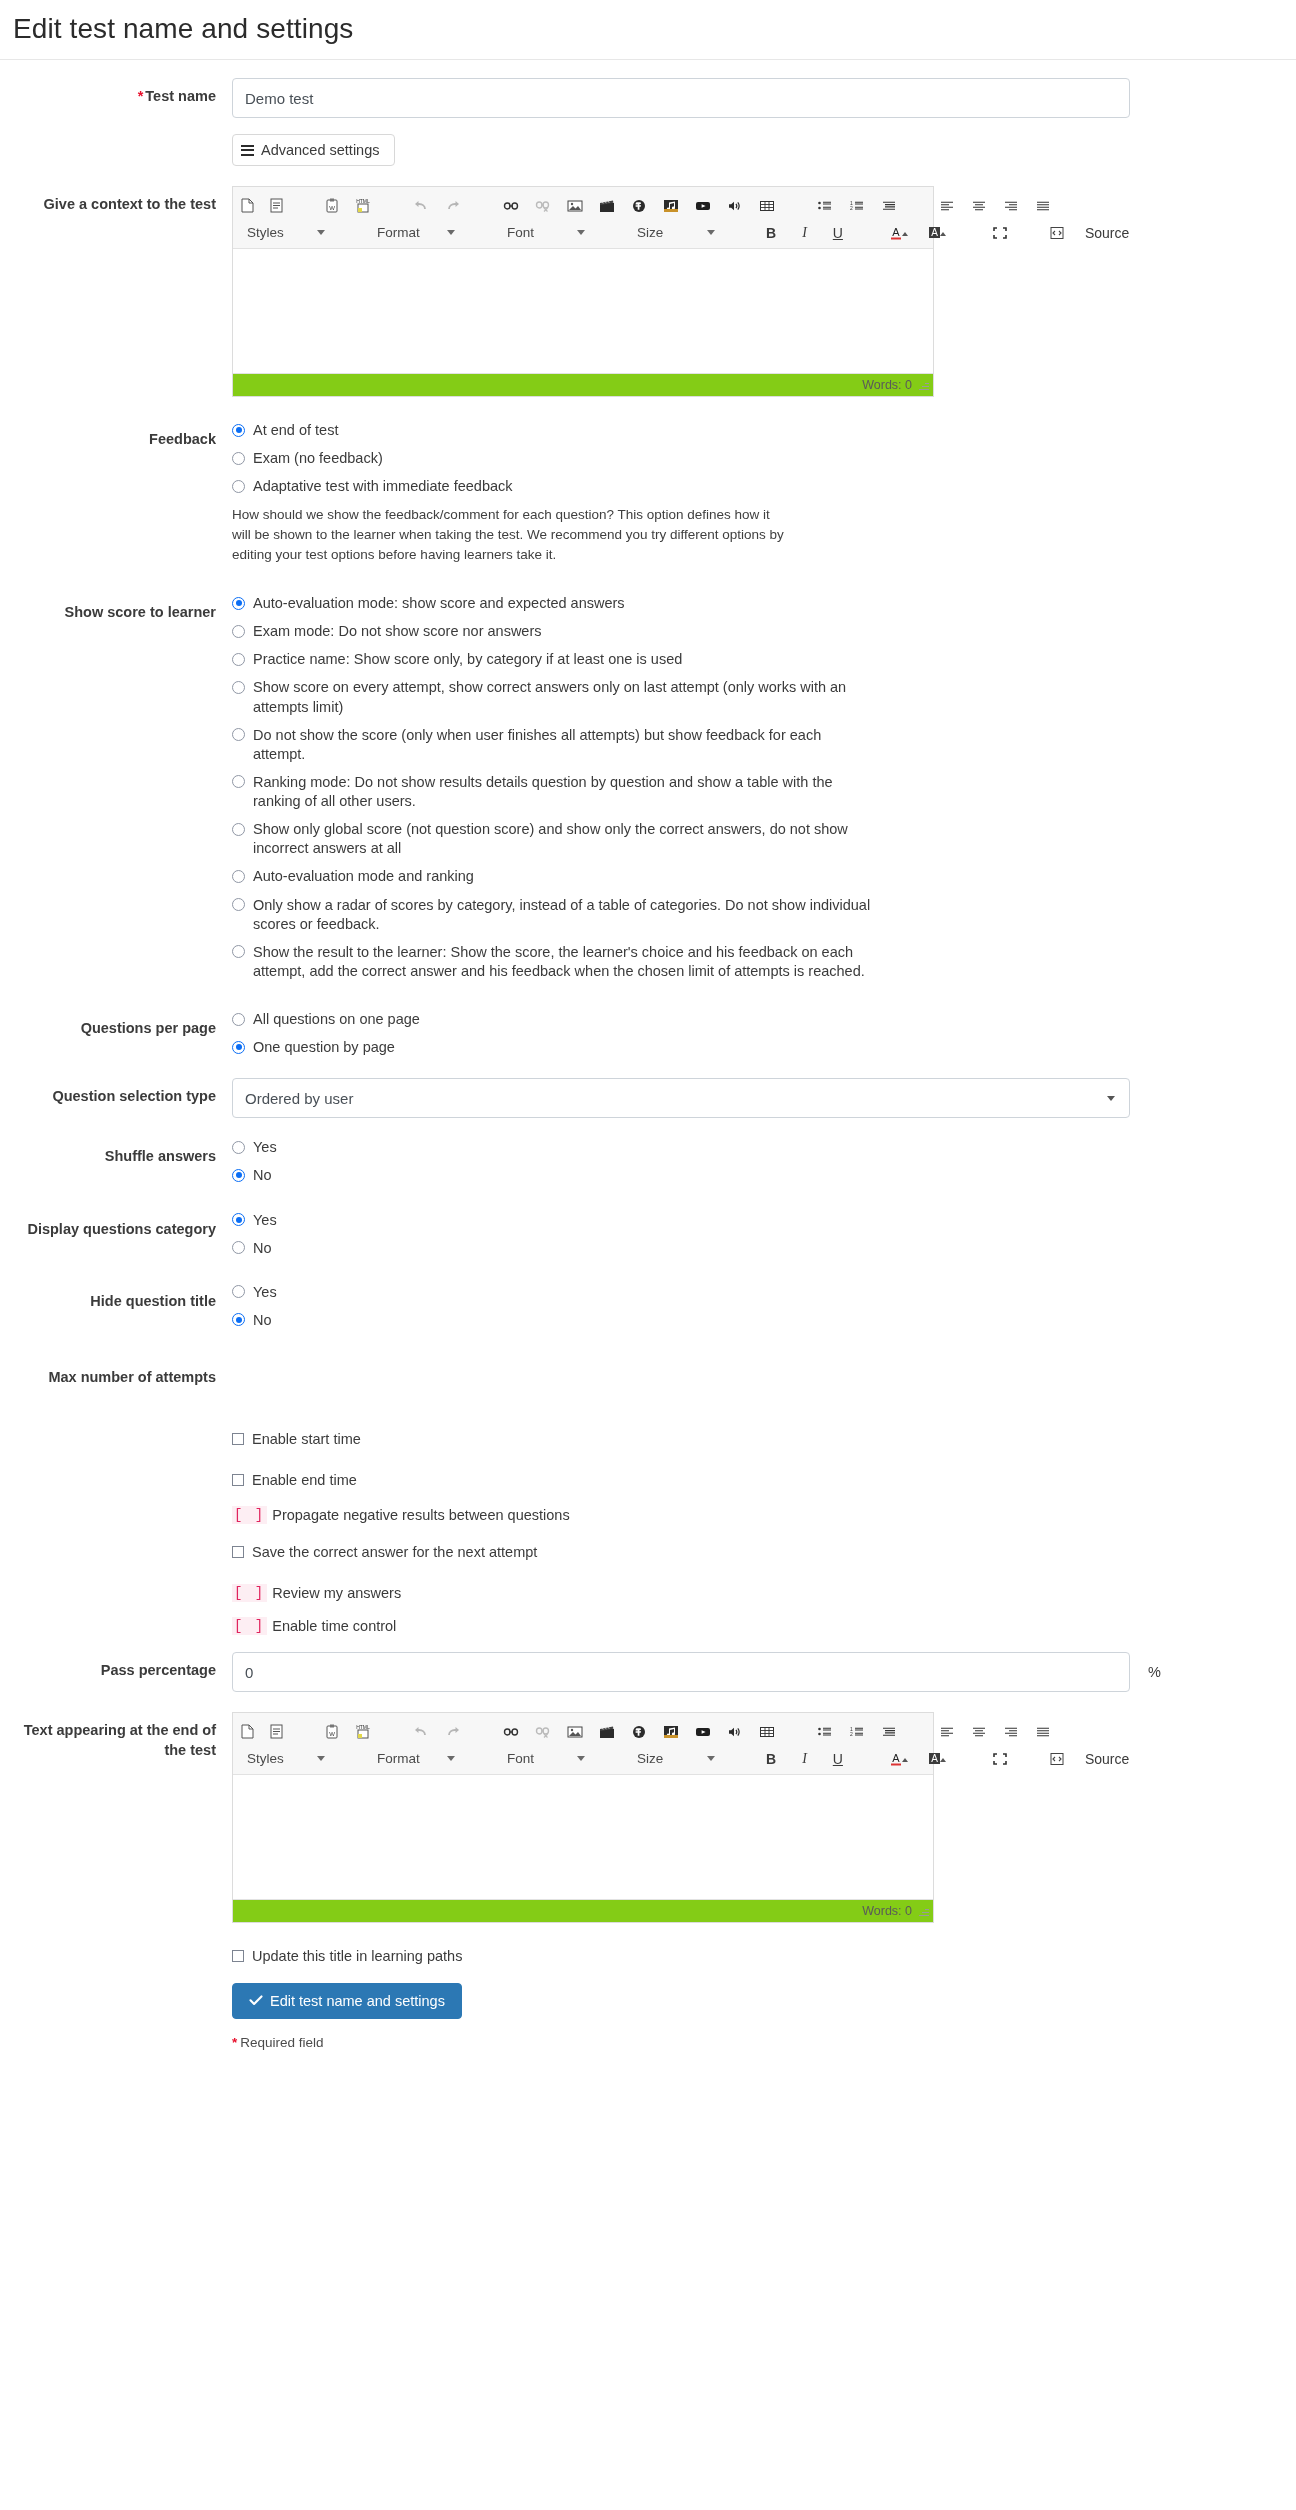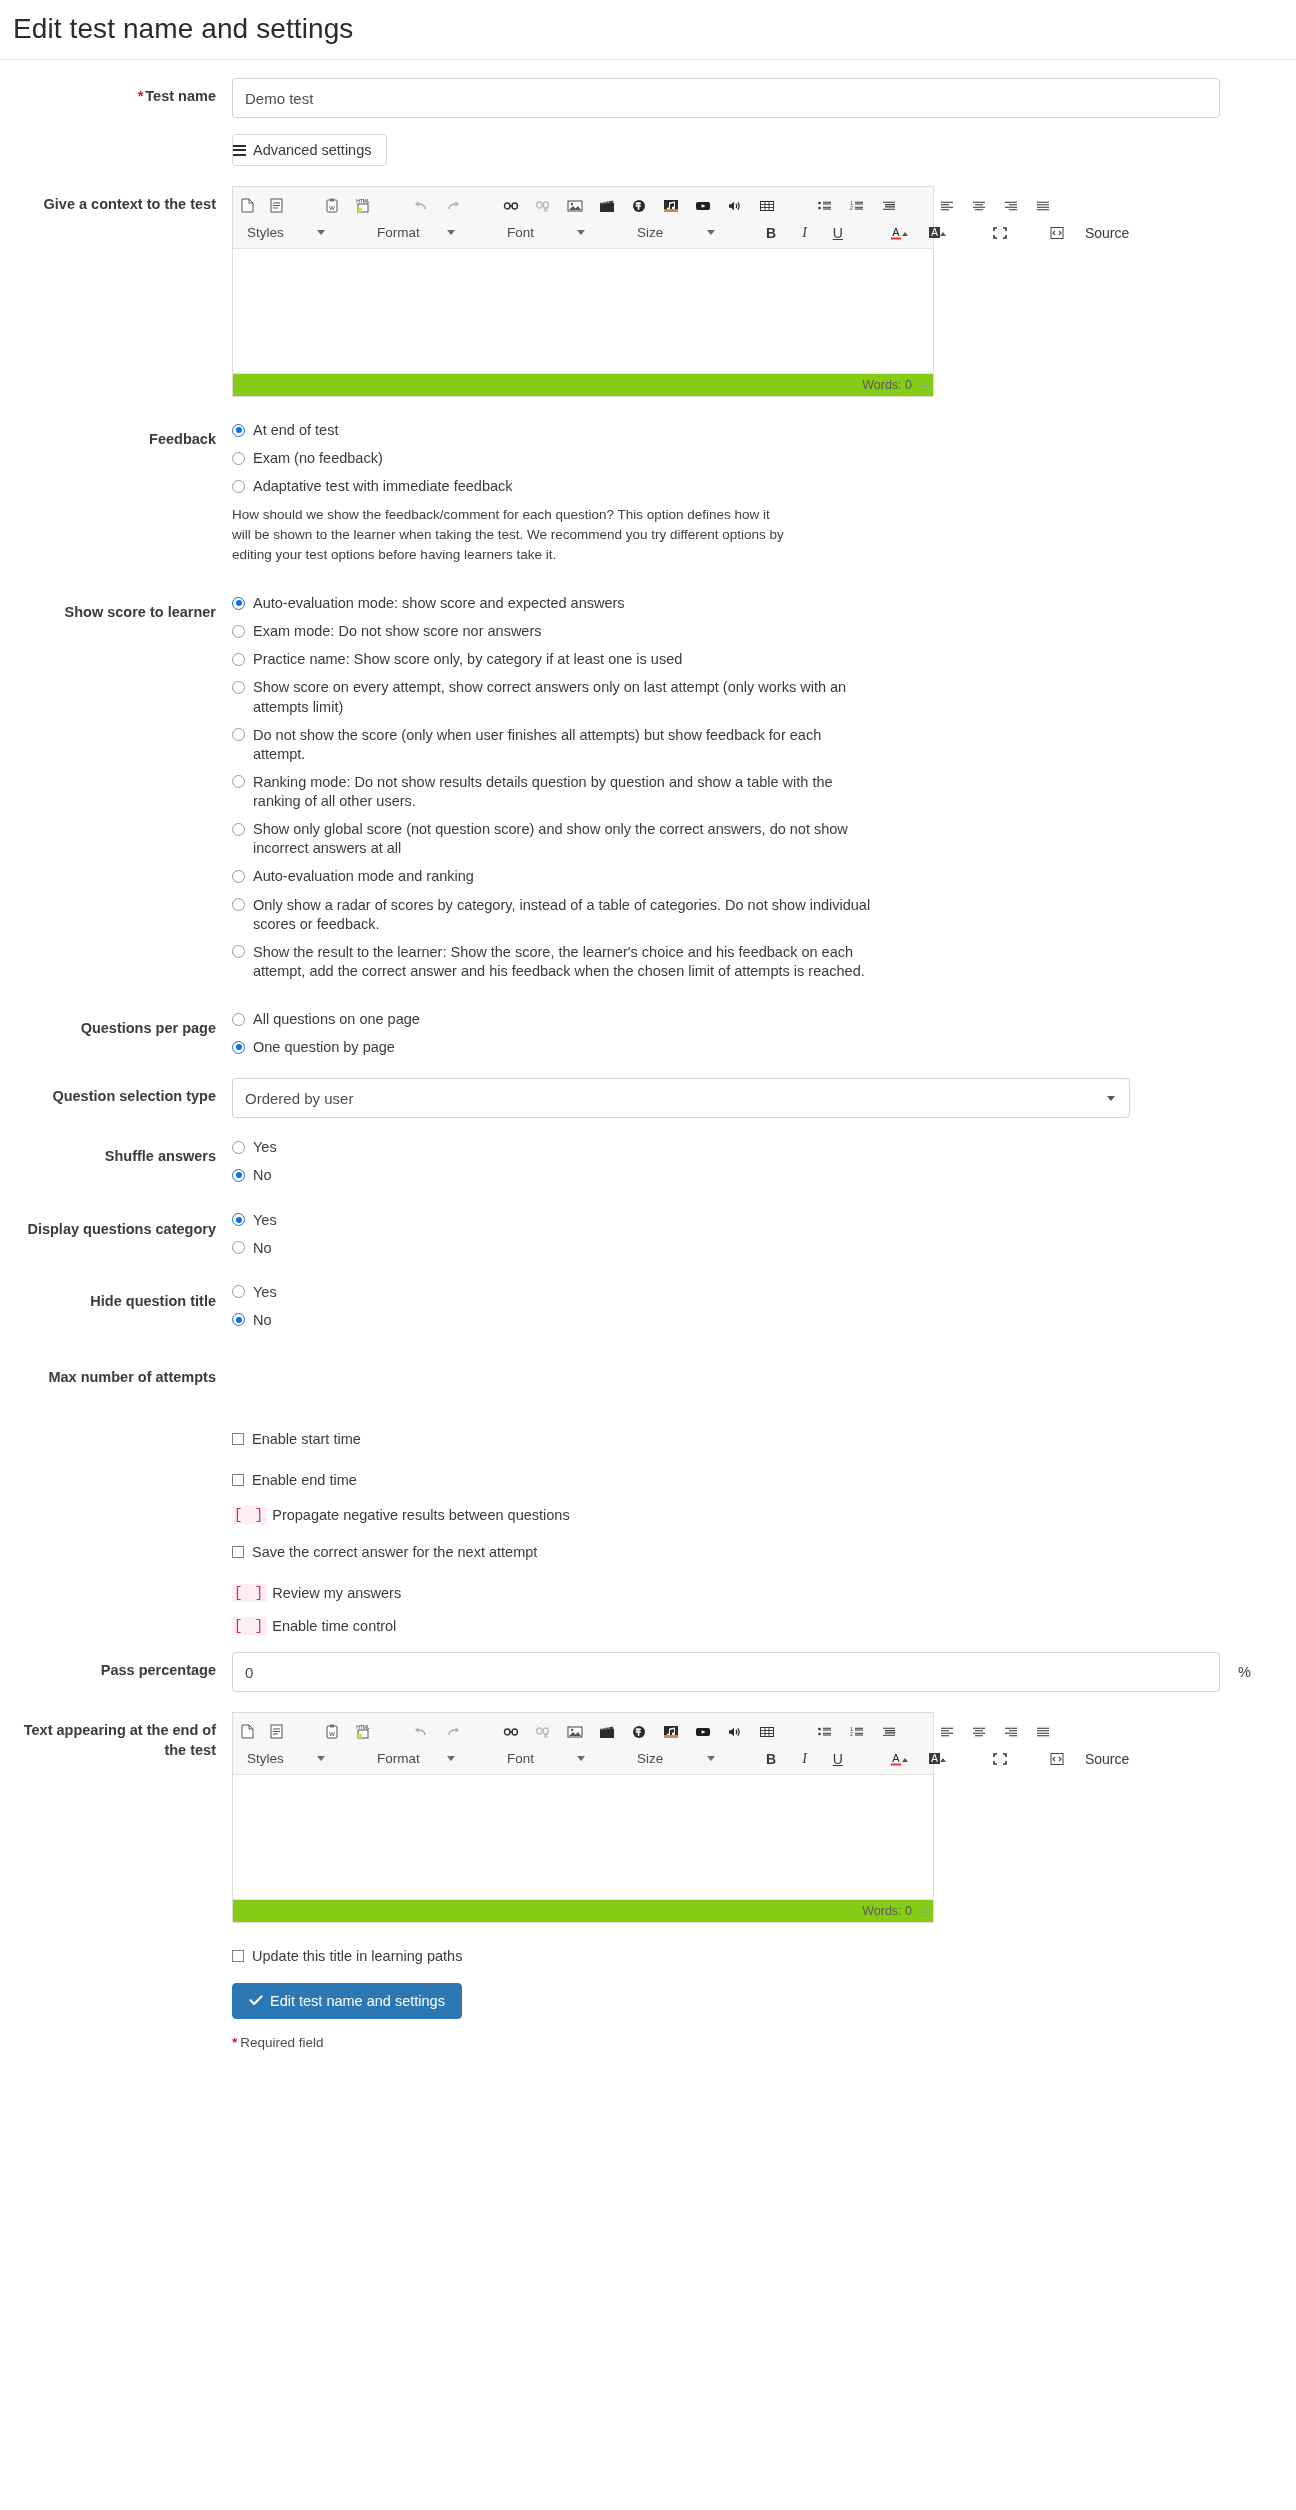--- a/index.html
+++ b/index.html
@@ -57,21 +57,21 @@
     margin-right: 2px;
   }
   .field-col {
     flex: 1;
     padding-right: 16px;
     box-sizing: border-box;
   }
 
   
   .text-input {
-    width: 988px;
+    width: 898px;
     height: 40px;
     box-sizing: border-box;
     border: 1px solid #ced4da;
     border-radius: 4px;
     padding: 6px 12px;
     font-family: "Liberation Sans", sans-serif;
     font-size: 15px;
     color: #495057;
     background: #fff;
     outline: none;
@@ -101,21 +101,21 @@
     margin-right: 2px;
   }
 
   .btn-adv {
     display: inline-flex;
     align-items: center;
     gap: 6px;
     border: 1px solid #d8d8d8;
     border-radius: 4px;
     background: #fff;
-    padding: 7px 14px 7px 0;
+    padding: 7px 14px 7px 8px;
     font-size: 14.5px;
     color: #3b3b3b;
     cursor: pointer;
     font-family: "Liberation Sans", sans-serif;
   }
   .hamburger {
     display: inline-block;
     width: 13px;
     position: relative;
     height: 11px;

